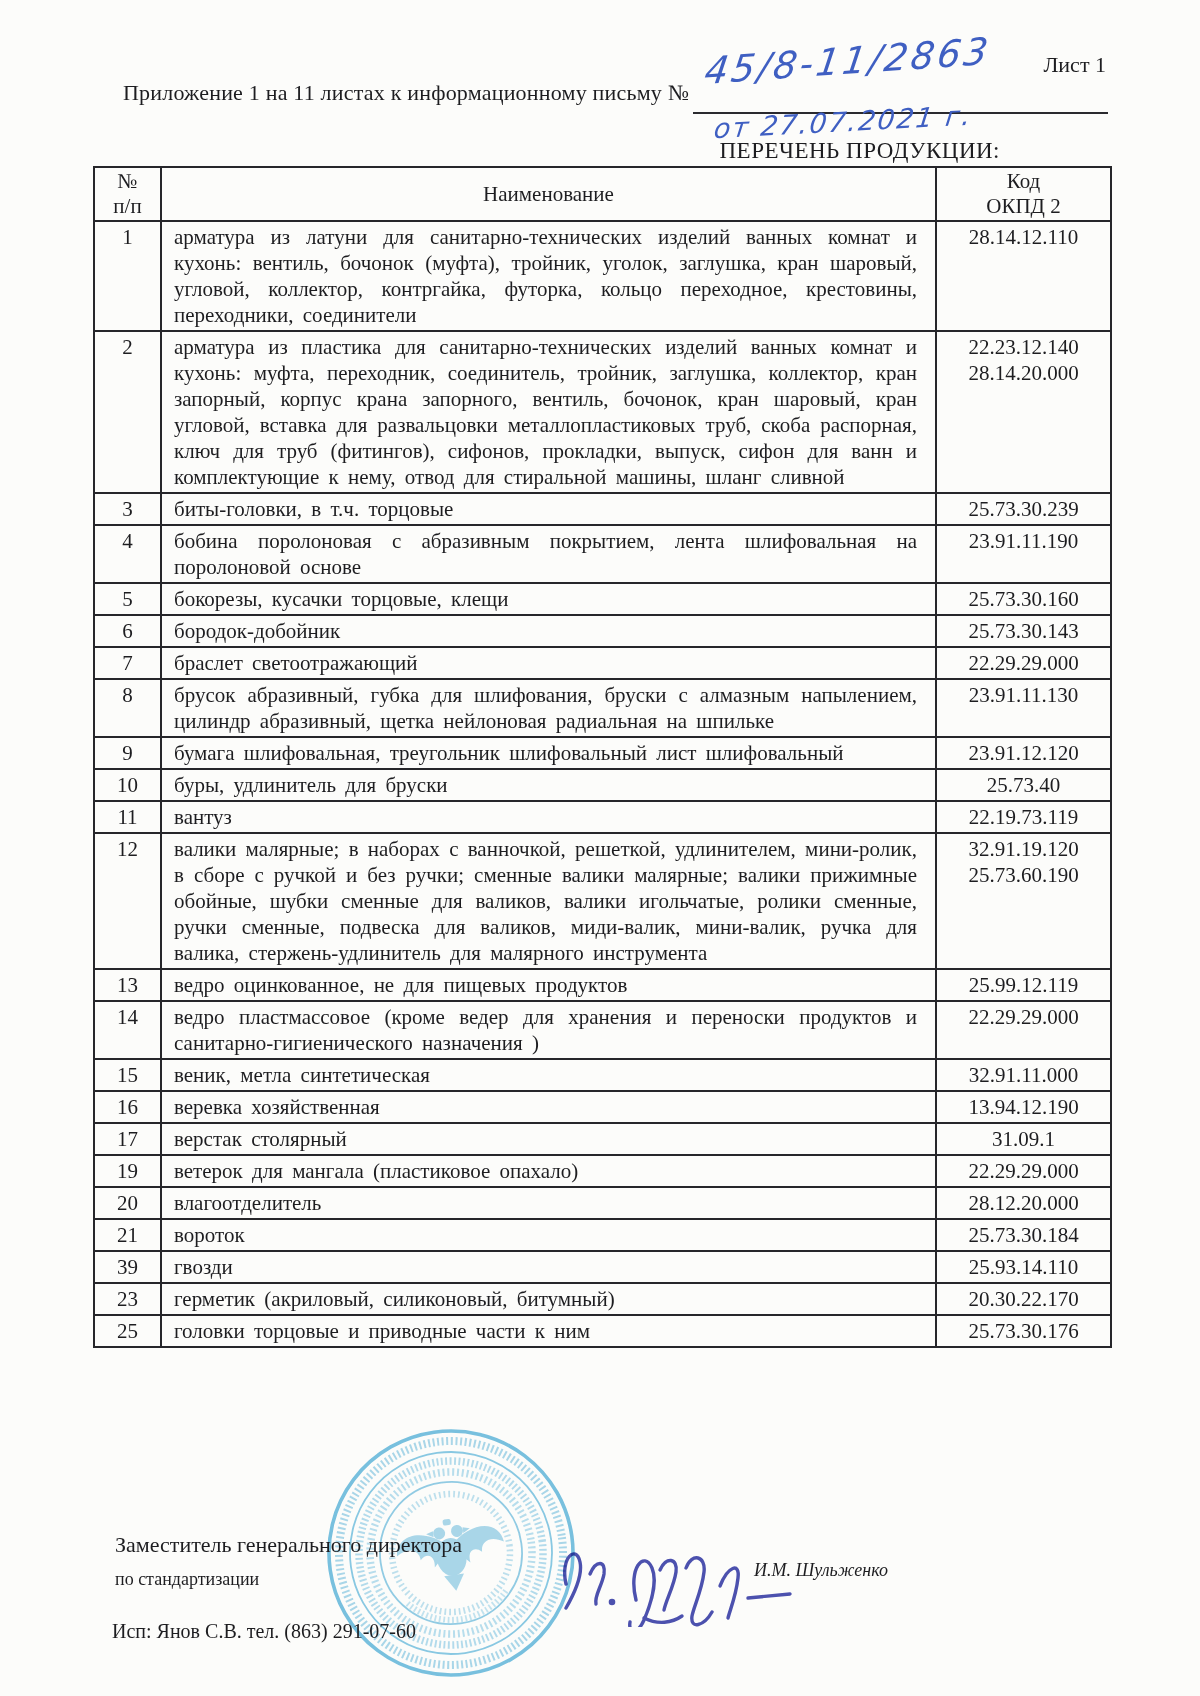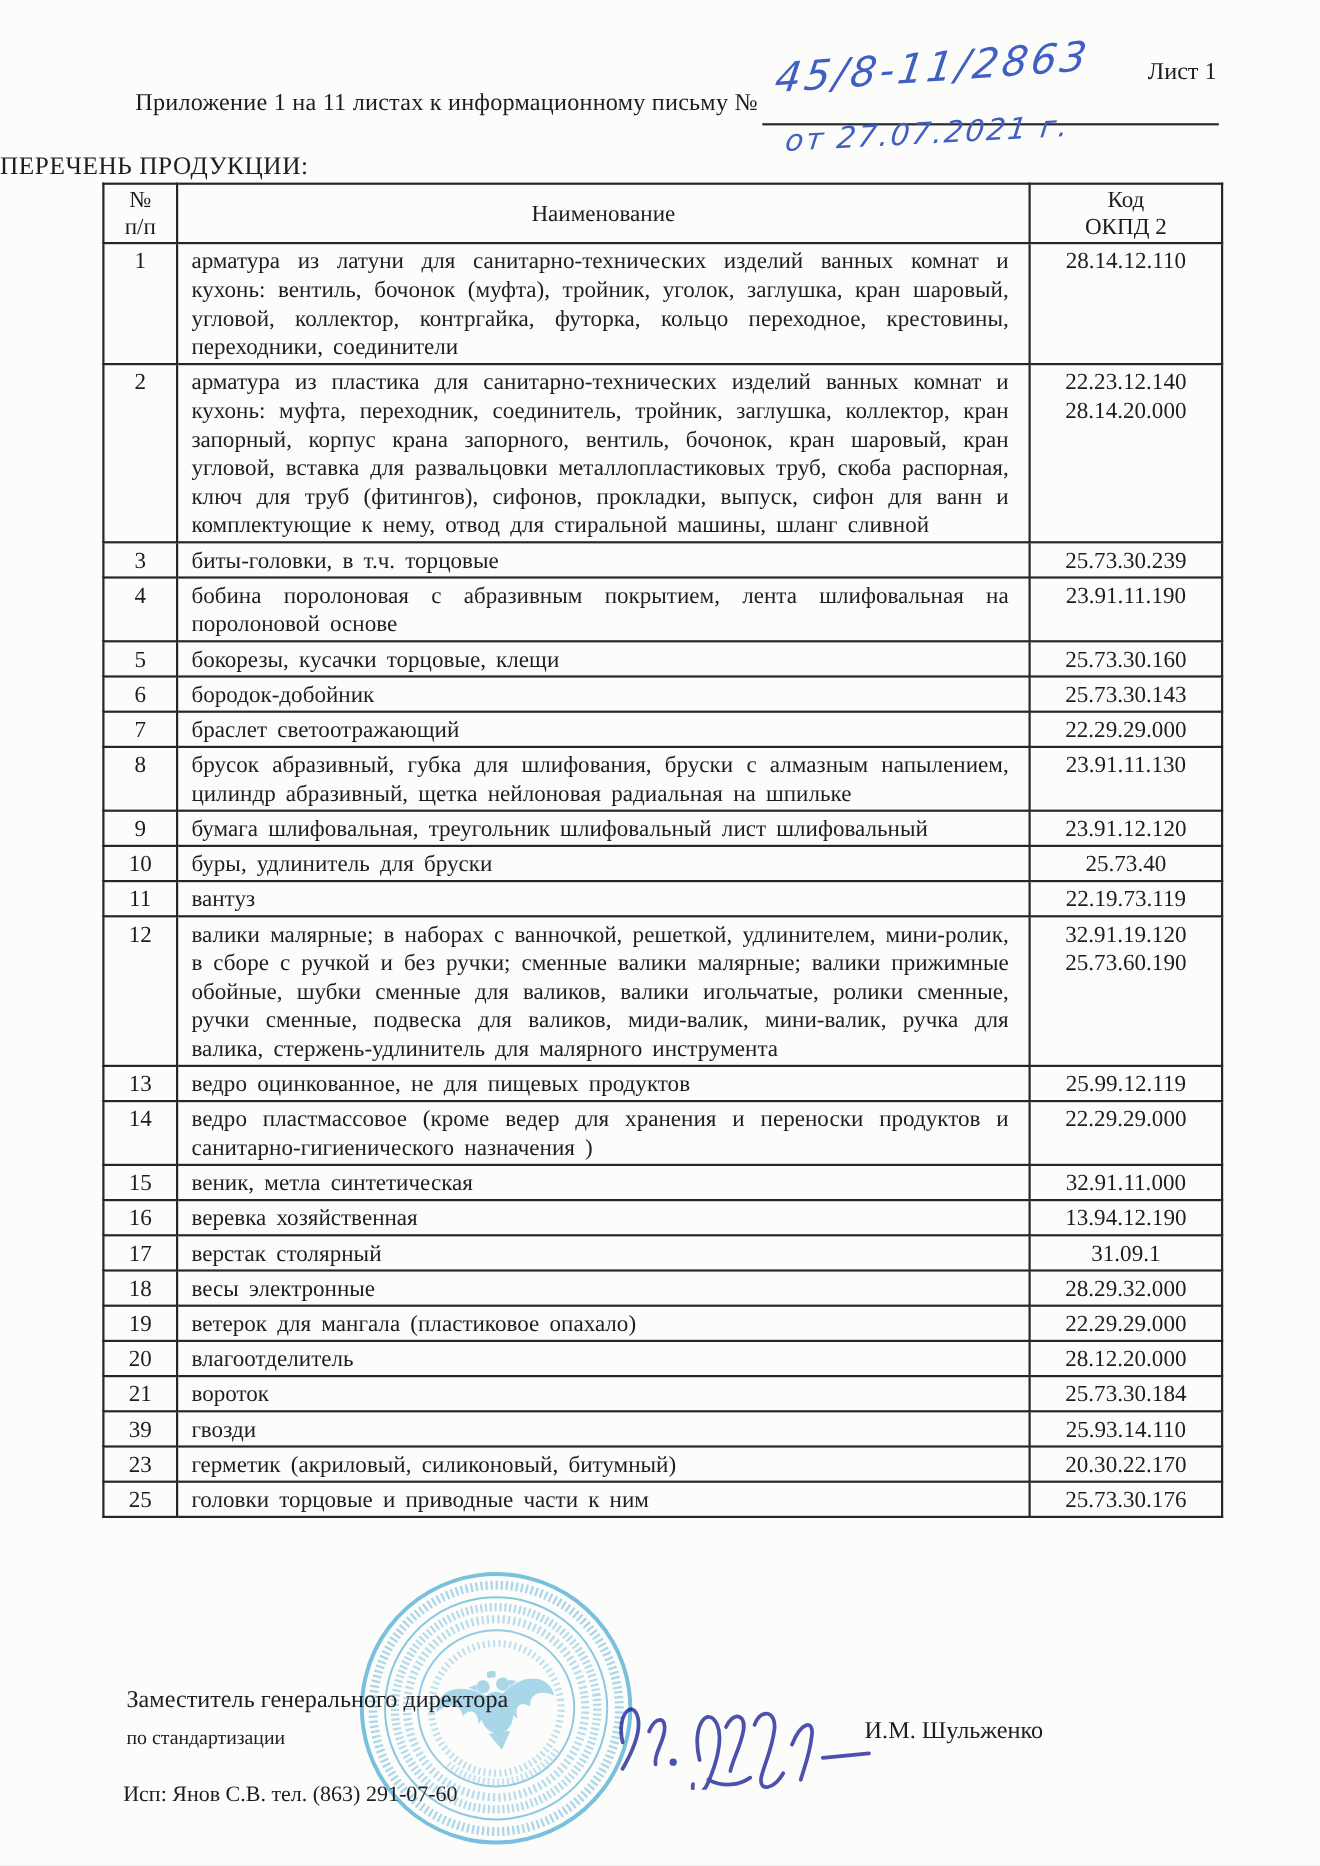--- a/index.html
+++ b/index.html
@@ -39,21 +39,21 @@
   }
   .handwritten-date{
     position:absolute; left:716px; top:113px;
     font-size:27px; letter-spacing:2px;
     transform:rotate(-3deg) skewX(-10deg);
     transform-origin:left top;
     white-space:nowrap;
   }
   .doc-title{
     position:absolute; left:0; top:138px; width:1000px;
-    text-align:left; font-size:23px; letter-spacing:.5px;
+    text-align:right; font-size:23px; letter-spacing:.5px;
   }
   
   table.products{
     position:absolute; left:93px; top:166px;
     width:1017px;
     border-collapse:collapse;
     table-layout:fixed;
   }
   table.products col.c1{width:67px;}
   table.products col.c2{width:775px;}
@@ -78,21 +78,21 @@
   }
   td.cell-code{
     text-align:center; vertical-align:top;
     padding:2px 4px; line-height:26px;
     white-space:pre-line;
     margin-top:31px;
   }
   
   .signer-line1{position:absolute; left:115px; top:1532px; font-size:22px;}
   .signer-line2{position:absolute; left:115px; top:1569px; font-size:18px;}
-  .signer-name {position:absolute; left:786px; top:1560px; font-size:22px;}
+  .signer-name {position:absolute; left:754px; top:1560px; font-size:18px;font-style:italic;}
   .executor-line{position:absolute; left:112px; top:1620px; font-size:20px;}
   
   .stamp{
     position:absolute; left:323px; top:1425px; width:256px; height:256px;
     mix-blend-mode:multiply; opacity:.85;
     transform:rotate(-8deg);
     pointer-events:none;
   }
   .signature{
     position:absolute; left:552px; top:1522px; width:255px; height:105px;
@@ -213,25 +213,20 @@
     </tr>
         <tr>
       <td class="cell-num">16</td>
       <td class="cell-name">веревка хозяйственная</td>
       <td class="cell-code">13.94.12.190</td>
     </tr>
         <tr>
       <td class="cell-num">17</td>
       <td class="cell-name">верстак столярный</td>
       <td class="cell-code">31.09.1</td>
-    </tr>
-        <tr>
-      <td class="cell-num">18</td>
-      <td class="cell-name">весы электронные</td>
-      <td class="cell-code">28.29.32.000</td>
     </tr>
         <tr>
       <td class="cell-num">19</td>
       <td class="cell-name">ветерок для мангала (пластиковое опахало)</td>
       <td class="cell-code">22.29.29.000</td>
     </tr>
         <tr>
       <td class="cell-num">20</td>
       <td class="cell-name">влагоотделитель</td>
       <td class="cell-code">28.12.20.000</td>

